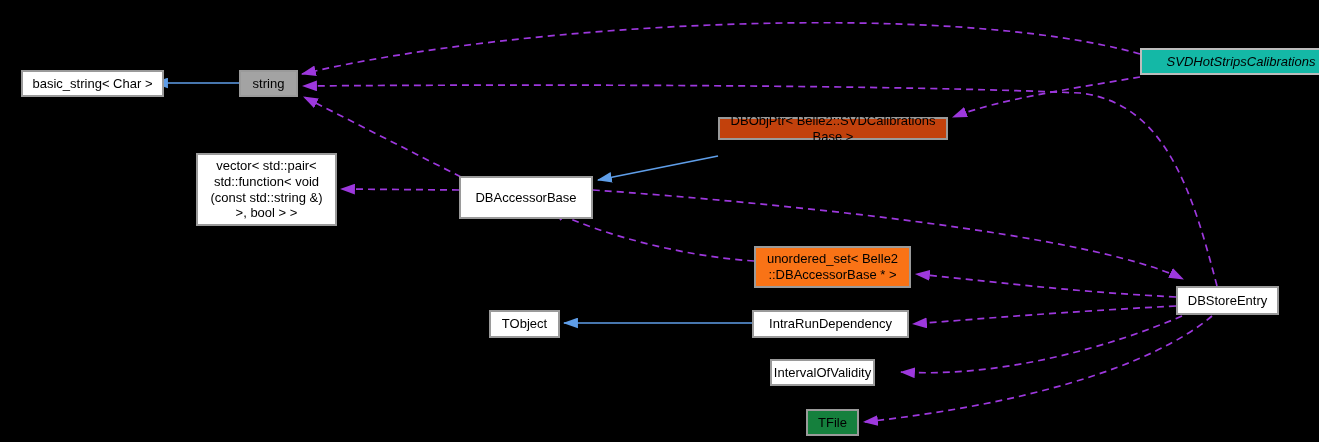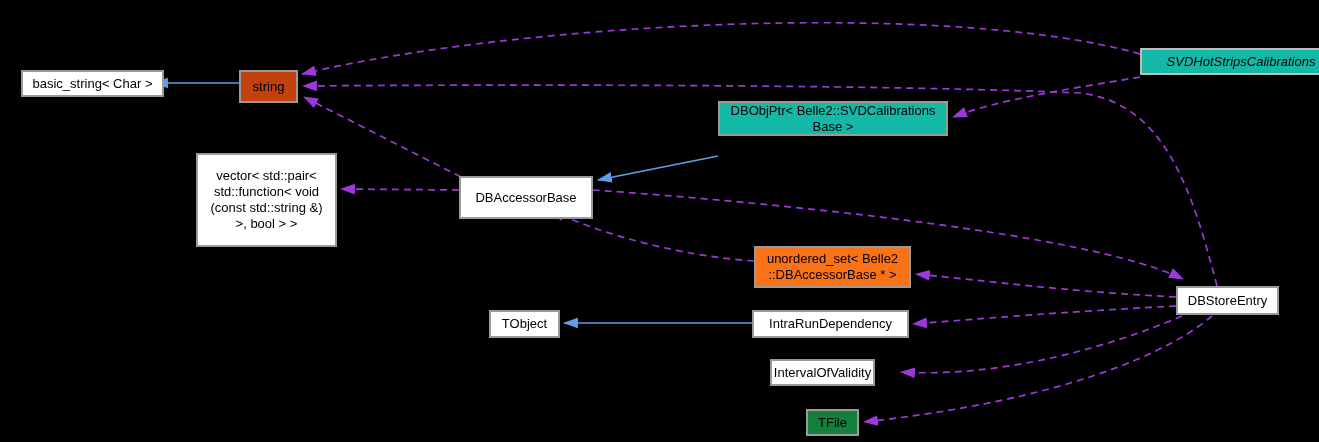--- a/index.html
+++ b/index.html
@@ -47,24 +47,24 @@
         <path d="M 754 261 C 690 257, 605 237, 551 210" fill="none" stroke="#9d38dd" stroke-width="1.7" stroke-dasharray="7,5" marker-end="url(#arrow-usage)"></path>
         <path d="M 1176 297 C 1060 291, 990 281, 916 274" fill="none" stroke="#9d38dd" stroke-width="1.7" stroke-dasharray="7,5" marker-end="url(#arrow-usage)"></path>
         <path d="M 1176 306 C 1060 312, 990 318, 913 324" fill="none" stroke="#9d38dd" stroke-width="1.7" stroke-dasharray="7,5" marker-end="url(#arrow-usage)"></path>
         <path d="M 1182 316 C 1110 347, 1000 378, 901 372" fill="none" stroke="#9d38dd" stroke-width="1.7" stroke-dasharray="7,5" marker-end="url(#arrow-usage)"></path>
         <path d="M 1212 316 C 1150 368, 1020 405, 864 422" fill="none" stroke="#9d38dd" stroke-width="1.7" stroke-dasharray="7,5" marker-end="url(#arrow-usage)"></path>
       </g>
   </svg>
   <div id="nodes">
       <div class="node" style="left: 1140px; top: 48px; width: 202px; height: 27px; background: #14b8a6; border: 2px solid rgb(188, 188, 188); color: rgb(0, 0, 0); font-style: italic;">SVDHotStripsCalibrations</div>
       <div class="node" style="left: 21px; top: 70px; width: 143px; height: 27px; background: rgb(255, 255, 255); border: 2px solid rgb(154, 154, 154); color: rgb(0, 0, 0);">basic_string&lt; Char &gt;</div>
-      <div class="node" style="left: 239px; top: 70px; width: 59px; height: 33px; background: #c2410c; border: 2px solid rgb(154, 154, 154); color: rgb(0, 0, 0);">string</div>
-      <div class="node" style="left: 718px; top: 101px; width: 230px; height: 35px; background: #14b8a6; border: 2px solid rgb(154, 154, 154); color: rgb(0, 0, 0);">DBObjPtr&lt; Belle2::SVDCalibrations
+      <div class="node" style="left: 239px; top: 70px; width: 59px; height: 27px; background: #a3a3a3; border: 2px solid rgb(154, 154, 154); color: rgb(0, 0, 0);">string</div>
+      <div class="node" style="left: 718px; top: 117px; width: 230px; height: 23px; background: #c2410c; border: 2px solid rgb(154, 154, 154); color: rgb(0, 0, 0);">DBObjPtr&lt; Belle2::SVDCalibrations
 Base &gt;</div>
-      <div class="node" style="left: 196px; top: 153px; width: 141px; height: 94px; background: rgb(255, 255, 255); border: 2px solid rgb(154, 154, 154); color: rgb(0, 0, 0);">vector&lt; std::pair&lt;
+      <div class="node" style="left: 196px; top: 153px; width: 141px; height: 73px; background: rgb(255, 255, 255); border: 2px solid rgb(154, 154, 154); color: rgb(0, 0, 0);">vector&lt; std::pair&lt;
 std::function&lt; void
 (const std::string &amp;)
 &gt;, bool &gt; &gt;</div>
       <div class="node" style="left: 459px; top: 176px; width: 134px; height: 43px; background: rgb(255, 255, 255); border: 2px solid rgb(154, 154, 154); color: rgb(0, 0, 0);">DBAccessorBase</div>
       <div class="node" style="left: 754px; top: 246px; width: 157px; height: 42px; background: #f97316; border: 2px solid rgb(154, 154, 154); color: rgb(0, 0, 0);">unordered_set&lt; Belle2
 ::DBAccessorBase * &gt;</div>
       <div class="node" style="left: 489px; top: 310px; width: 71px; height: 28px; background: rgb(255, 255, 255); border: 2px solid rgb(154, 154, 154); color: rgb(0, 0, 0);">TObject</div>
       <div class="node" style="left: 752px; top: 310px; width: 157px; height: 28px; background: rgb(255, 255, 255); border: 2px solid rgb(154, 154, 154); color: rgb(0, 0, 0);">IntraRunDependency</div>
       <div class="node" style="left: 770px; top: 359px; width: 105px; height: 27px; background: rgb(255, 255, 255); border: 2px solid rgb(154, 154, 154); color: rgb(0, 0, 0);">IntervalOfValidity</div>
       <div class="node" style="left: 806px; top: 409px; width: 53px; height: 27px; background: #15803d; border: 2px solid rgb(154, 154, 154); color: rgb(0, 0, 0);">TFile</div>

